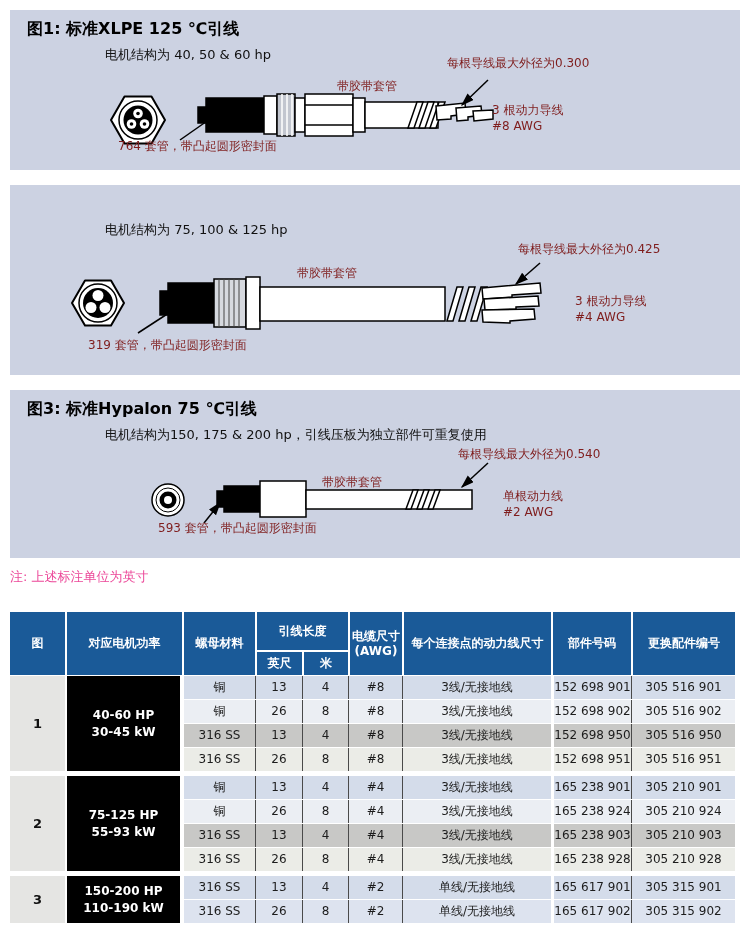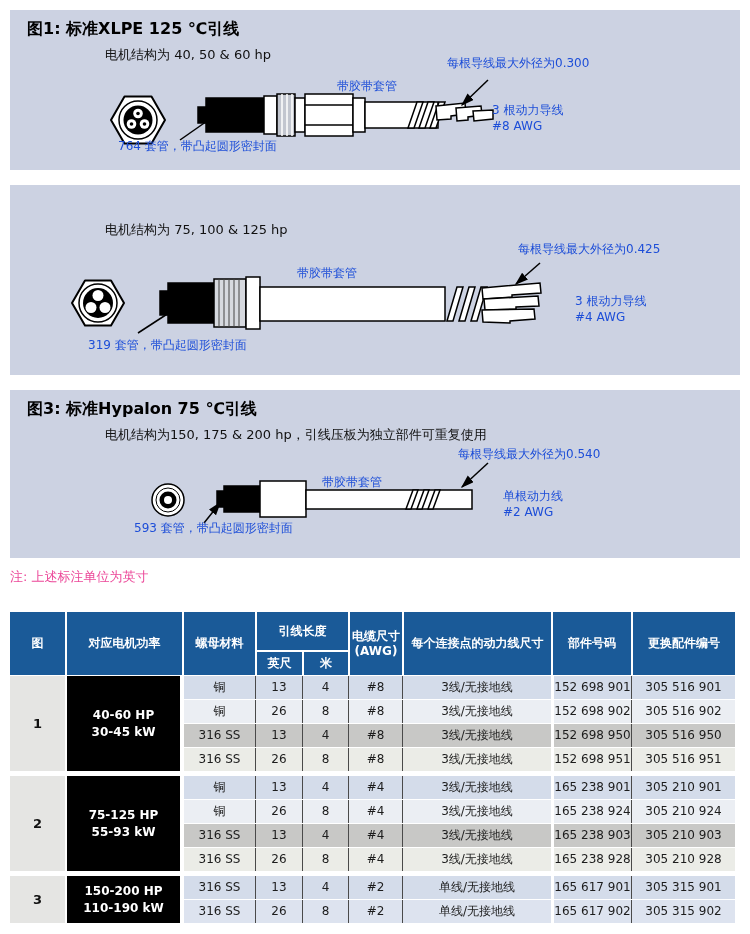--- a/index.html
+++ b/index.html
@@ -10,21 +10,21 @@
   }
   .page{position:relative;width:750px;height:934px;overflow:hidden;background:#fff;}
 
   
   .panel{position:absolute;left:10px;width:730px;background:#ccd2e2;}
   #panel1{top:10px;height:160px;}
   #panel2{top:185px;height:190px;}
   #panel3{top:390px;height:168px;}
   .p-title{position:absolute;left:17px;top:9px;font-size:16px;font-weight:bold;color:#000;white-space:nowrap;}
   .p-sub{position:absolute;left:95px;top:36px;font-size:13px;color:#111;white-space:nowrap;}
-  .lbl{position:absolute;font-size:12px;color:#1d4ed8;white-space:nowrap;}
+  .lbl{position:absolute;font-size:12px;color:#7f1d1d;white-space:nowrap;}
   .lbl2{line-height:1.35;}
   .diagram{position:absolute;left:0;top:0;}
 
   
   .note{position:absolute;left:10px;top:568px;font-size:13px;color:#ec4899;}
 
   
   .thead,.tbody{
     position:absolute;left:10px;display:grid;
     grid-template-columns:55px 117px 73px 47px 46px 54px 149px 80px 104px;
@@ -211,21 +211,21 @@
       <line x1="478" y1="73" x2="452" y2="97" stroke="#000" stroke-width="1.5" marker-end="url(#ah3)"></line>
     </svg>
     <div class="p-title">图3: 标准Hypalon 75 ℃引线</div>
     <div class="p-sub">电机结构为150, 175 &amp; 200 hp，引线压板为独立部件可重复使用</div>
     <div class="lbl" style="left:312px;top:84px;">带胶带套管</div>
     <div class="lbl" style="left:448px;top:56px;">每根导线最大外径为0.540</div>
     <div class="lbl lbl2" style="left:493px;top:98px;">
       <div>单根动力线</div>
       <div>#2 AWG</div>
     </div>
-    <div class="lbl" style="left:124px;top:130px;text-align:right;">593 套管，带凸起圆形密封面</div>
+    <div class="lbl" style="left:148px;top:130px;text-align:right;">593 套管，带凸起圆形密封面</div>
   </section>
 
   <div class="note">注: 上述标注单位为英寸</div>
 
   <div class="thead">
     <div class="hc h-first h-fig">图</div>
     <div class="hc h-power">对应电机功率</div>
     <div class="hc h-nut">螺母材料</div>
     <div class="hc h-length">引线长度</div>
     <div class="hc h-sub h-feet">英尺</div>

